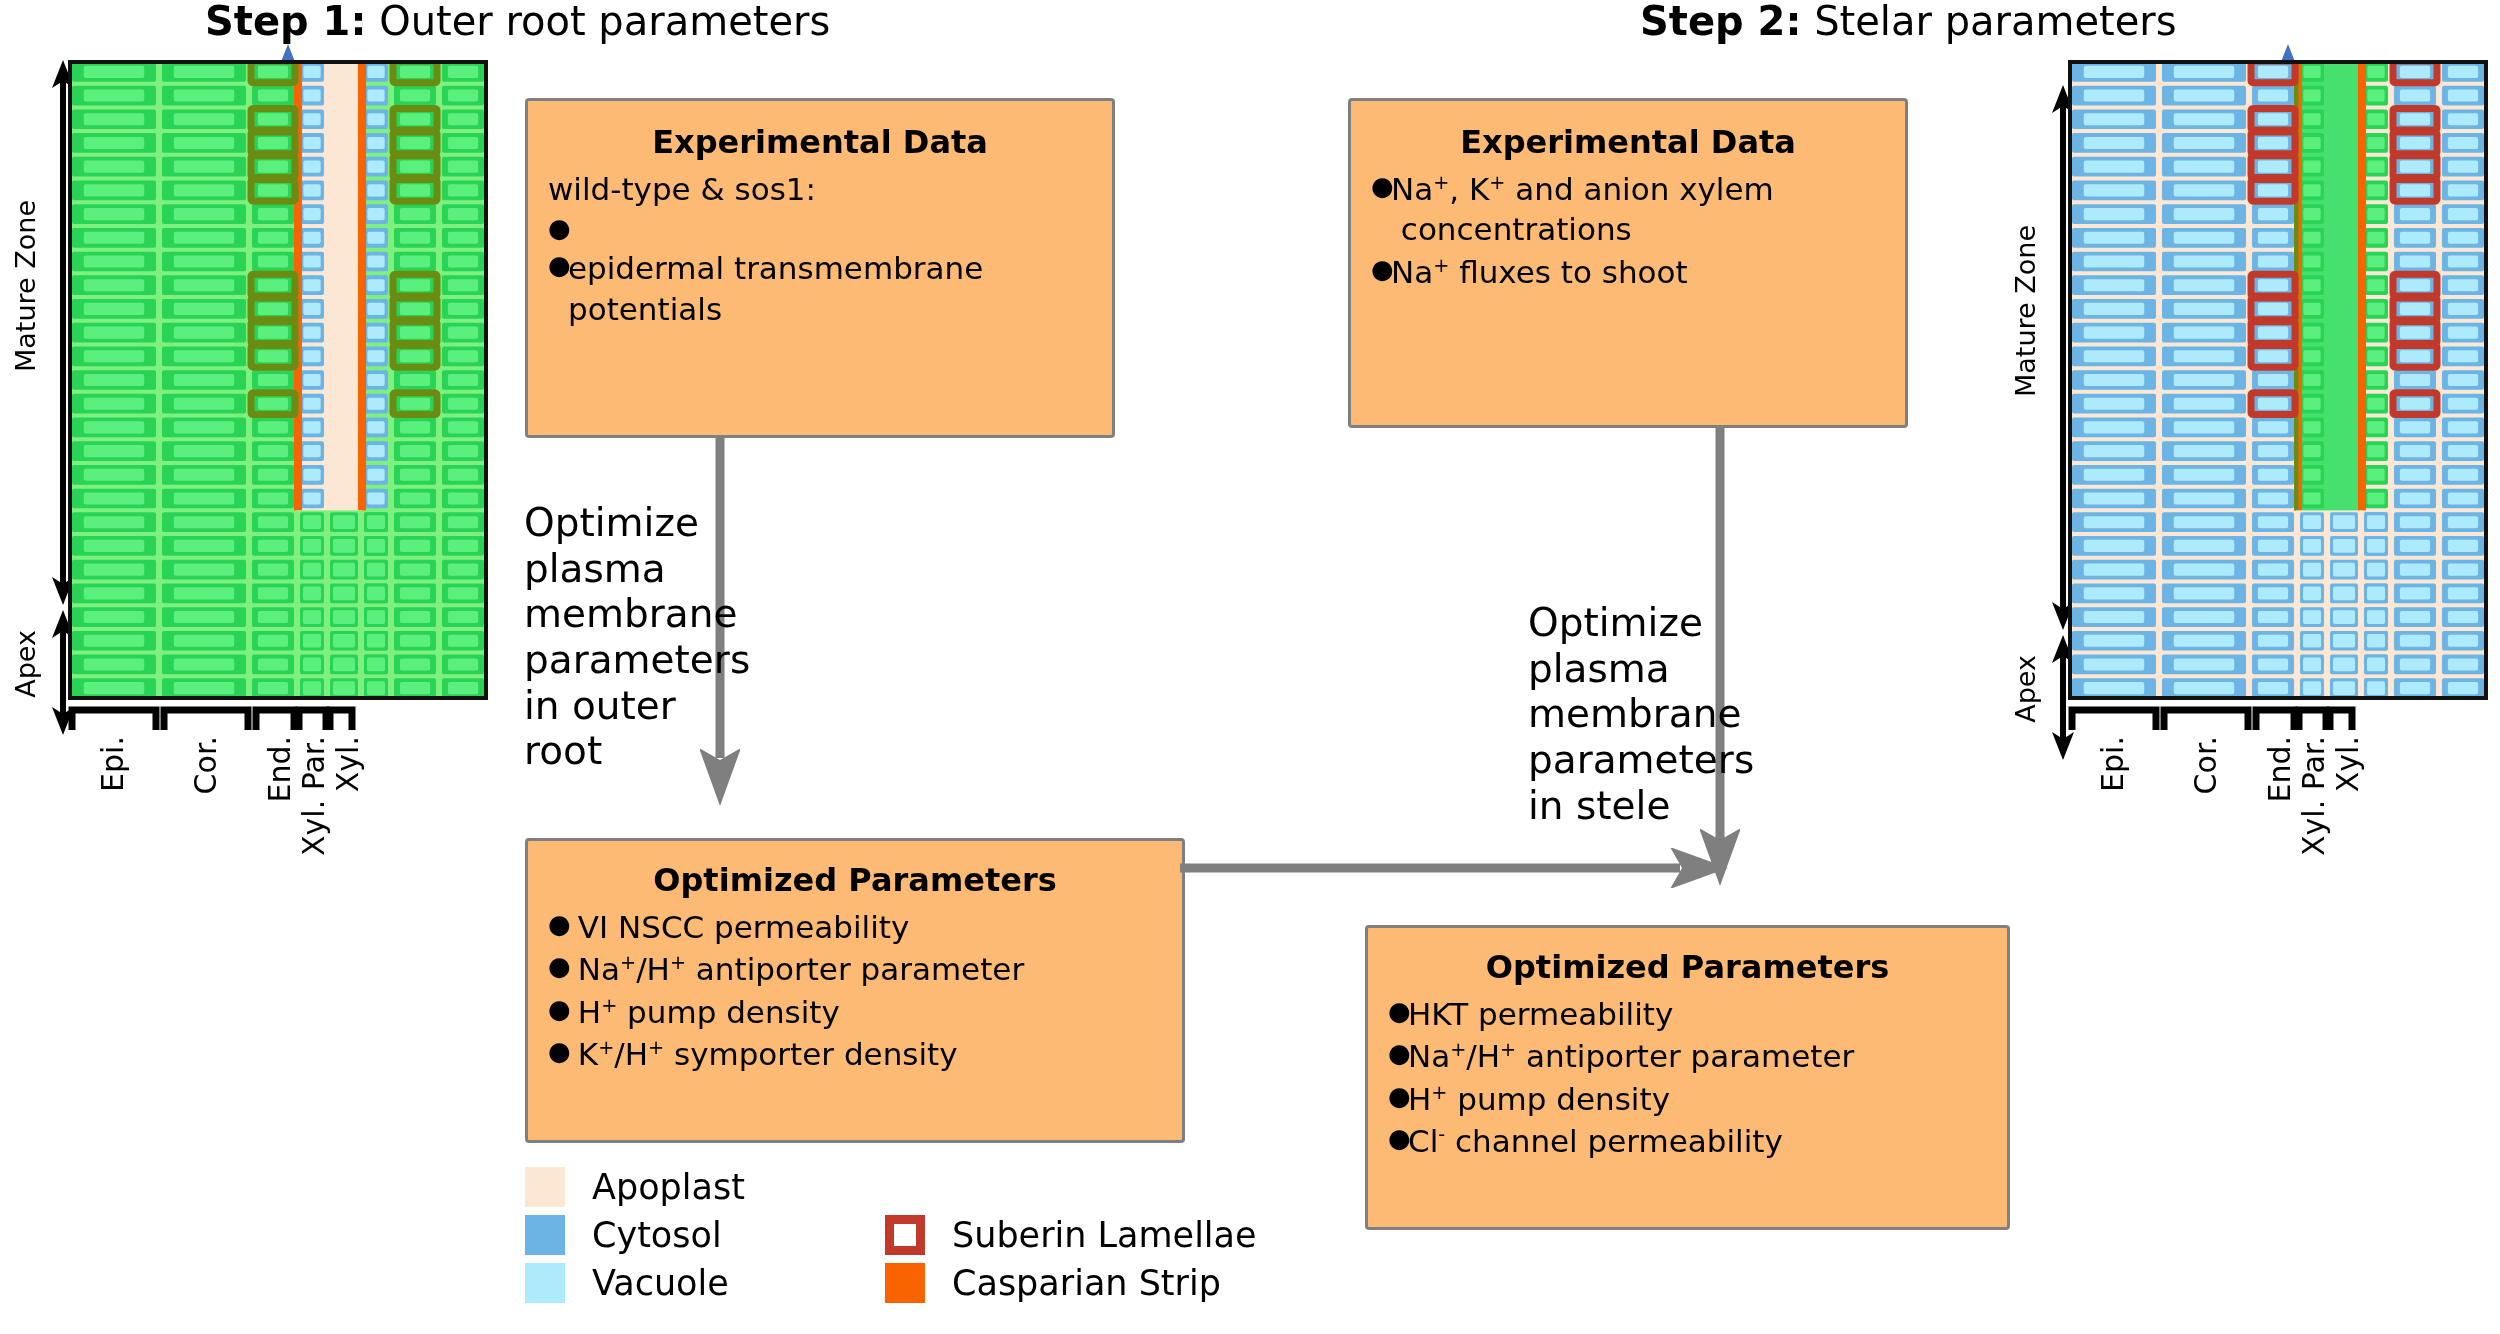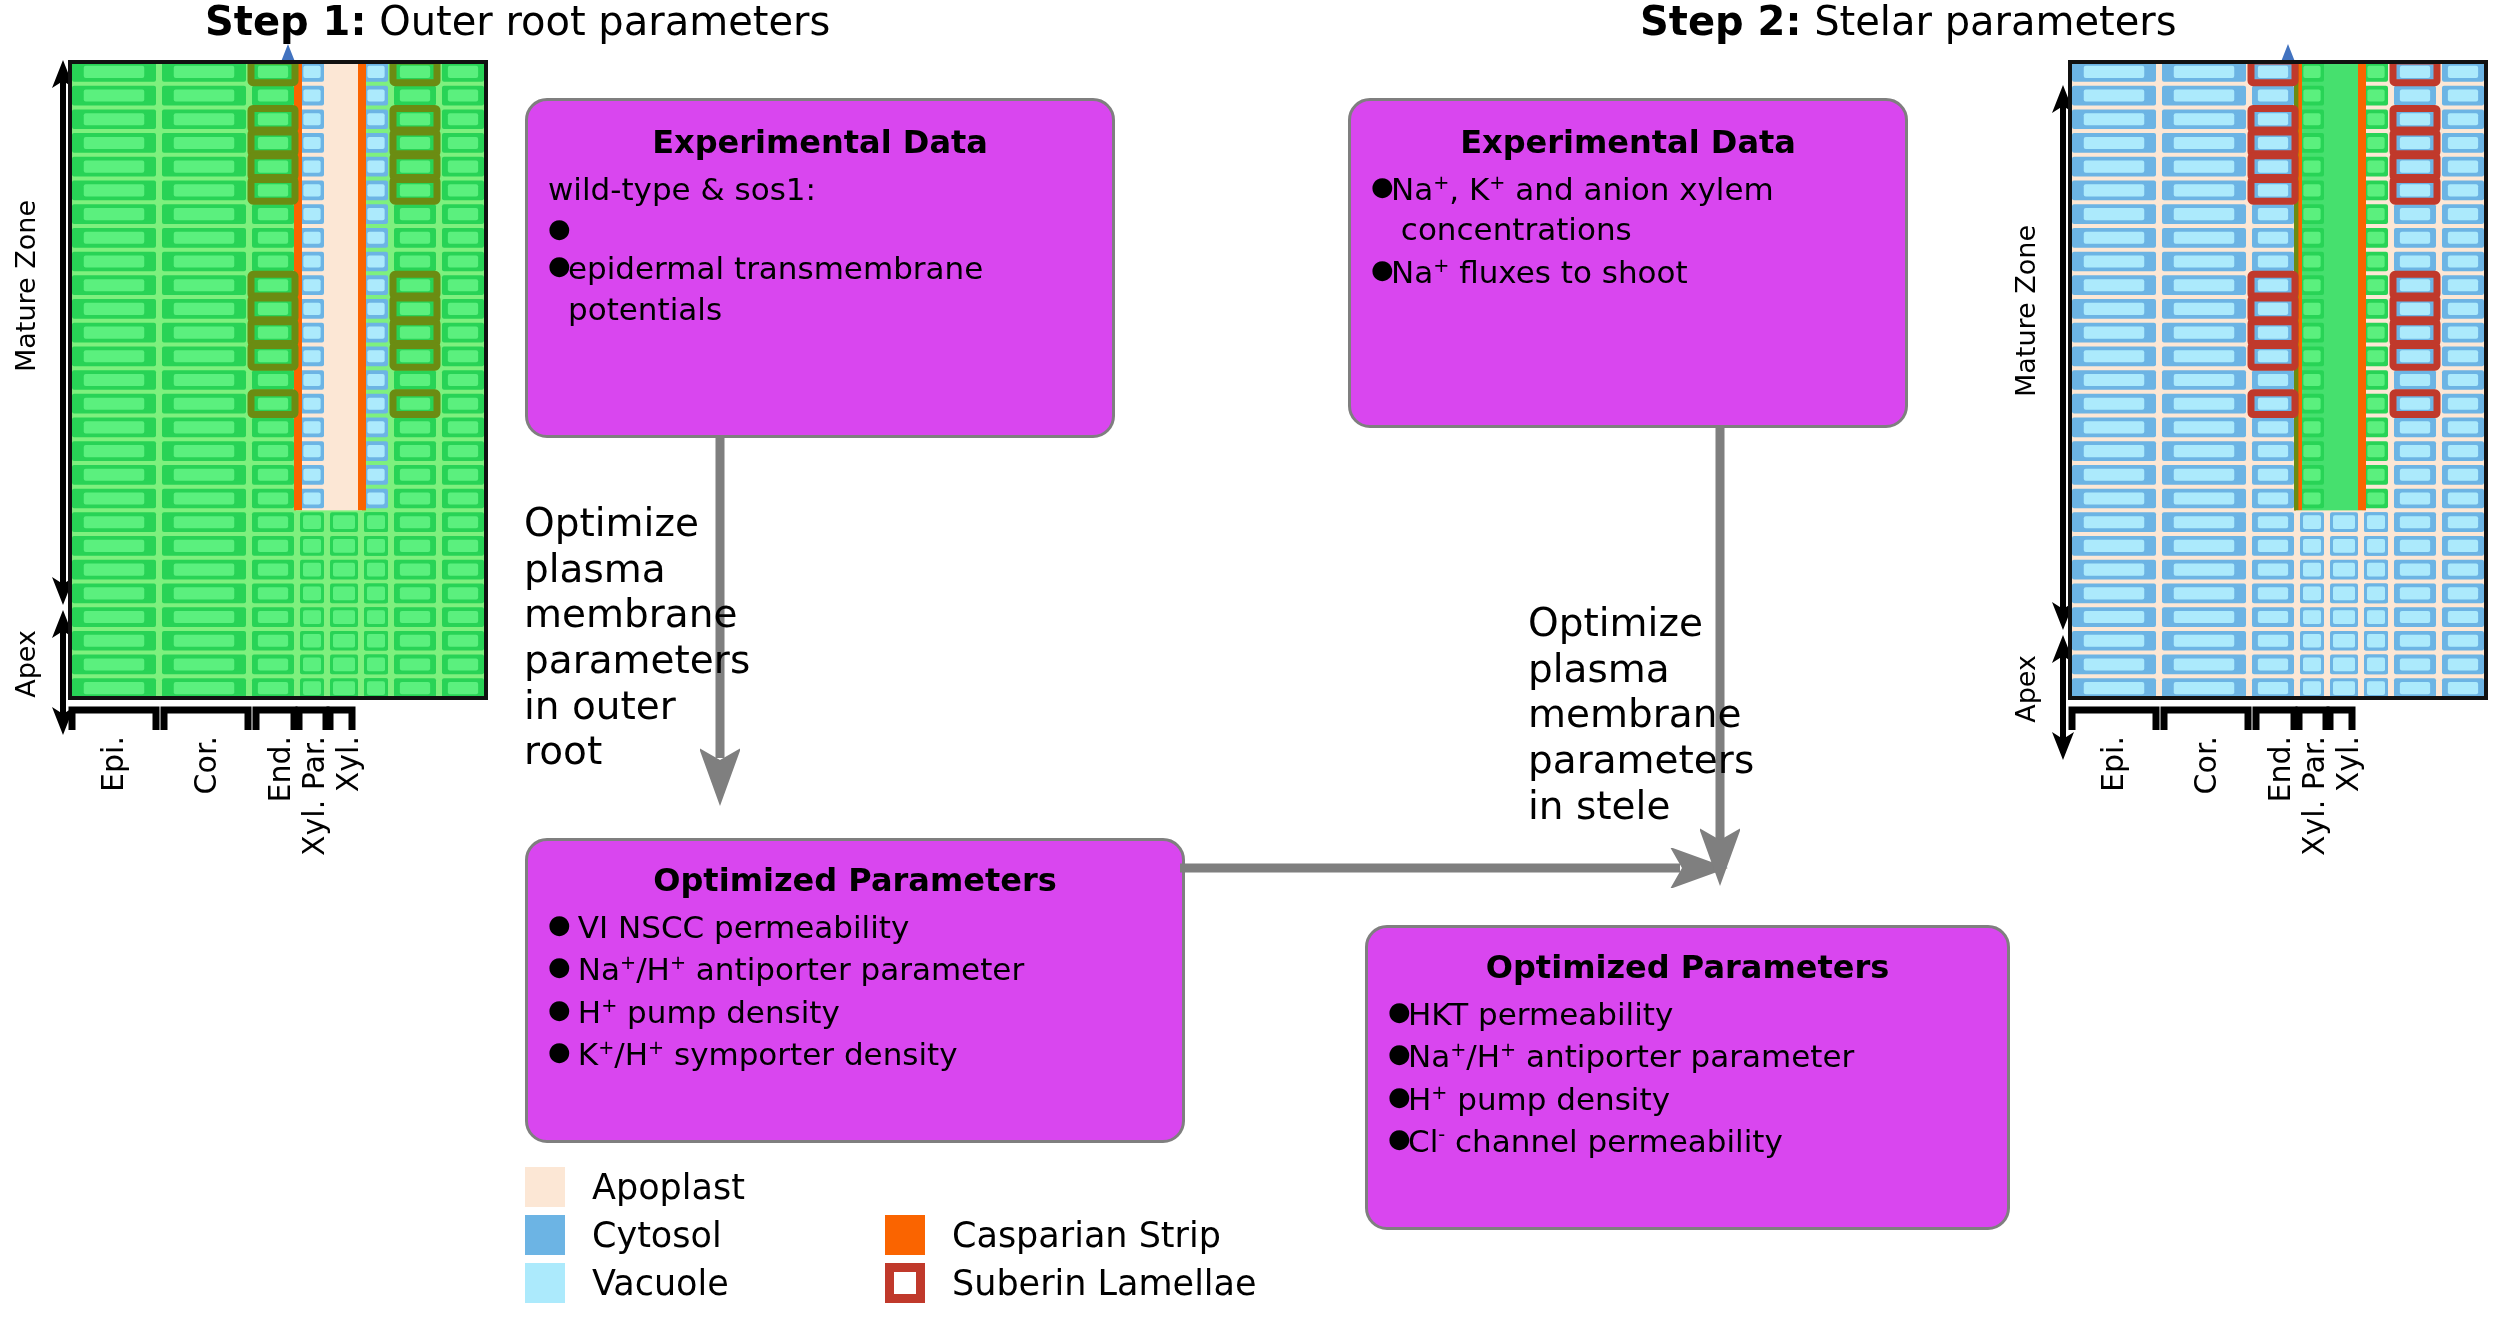--- a/index.html
+++ b/index.html
@@ -2,21 +2,21 @@
 <html><head>
 <meta charset="utf-8">
 <style>
   html,body{margin:0;padding:0;background:#fff;}
   body{width:2500px;height:1334px;position:relative;overflow:hidden;
        font-family:"DejaVu Sans","Liberation Sans",sans-serif;color:#000;}
   .abs{position:absolute;}
   .title{font-size:40px;white-space:nowrap;}
   .title b{font-weight:bold;}
   .panel{
-    position:absolute;background:#d946ef;border:3px solid #7f7f7f;border-radius:22px;
+    position:absolute;background:#fdba74;border:3px solid #7f7f7f;border-radius:4px;
     box-sizing:border-box;
   }
   .panel-title{font-weight:bold;font-size:32px;text-align:center;display:block;margin:10px 0 8px 0;}
   .panel ul{list-style:none;margin:0;padding:0;}
   .panel li{font-size:31px;line-height:1.30;margin:2px 0;display:flex;align-items:flex-start;}
   .panel li .bul{display:inline-block;width:20px;flex:0 0 20px;font-size:26px;line-height:1.35;}
   .panel li .txt{display:inline-block;}
   .panel .lead{font-size:31px;line-height:1.30;margin:0 0 2px 0;}
   .ital{}
   sup{font-size:0.62em;vertical-align:super;line-height:0;}
@@ -1166,20 +1166,20 @@
     <span class="legend-lbl">Cytosol</span>
   </div>
   <div class="legend-row">
     <span class="legend-sw" style="background:#aceafc;"></span>
     <span class="legend-lbl">Vacuole</span>
   </div>
 </div>
 
 <div class="abs" style="left:885px;top:1211px;">
   <div class="legend-row">
+    <span class="legend-sw" style="background:#fff;border:9px solid #c0392b;"></span>
+    <span class="legend-lbl">Suberin Lamellae</span>
+  </div>
+  <div class="legend-row">
     <span class="legend-sw" style="background:#fa6400;"></span>
     <span class="legend-lbl">Casparian Strip</span>
   </div>
-  <div class="legend-row">
-    <span class="legend-sw" style="background:#fff;border:9px solid #c0392b;"></span>
-    <span class="legend-lbl">Suberin Lamellae</span>
-  </div>
 </div>
 
 </body></html>

